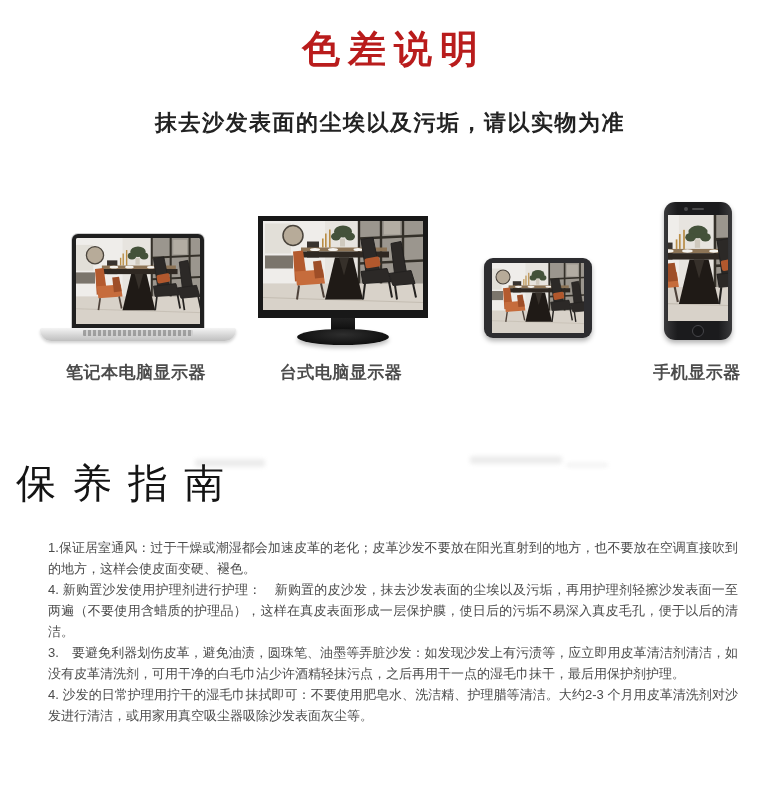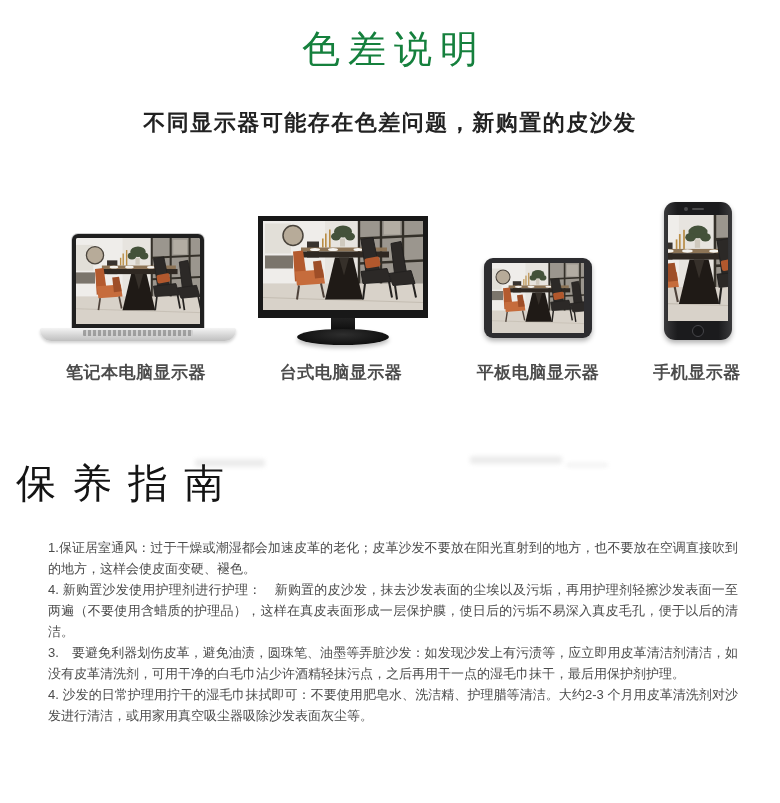--- a/index.html
+++ b/index.html
@@ -3,21 +3,21 @@
 <meta charset="utf-8">
 <style>
   html,body{margin:0;padding:0;background:#ffffff;}
   .page{
     position:relative;width:780px;height:803px;background:#ffffff;
     font-family:"Liberation Sans","DejaVu Sans",sans-serif;overflow:hidden;
   }
   
   .main-title{
     position:absolute;top:24px;left:0;width:780px;text-align:center;
-    font-size:38px;font-weight:400;color:#15803d;letter-spacing:8px;text-indent:8px;
+    font-size:38px;font-weight:700;color:#b91c1c;letter-spacing:8px;text-indent:8px;
   }
   .sub-title{
     position:absolute;top:108px;left:0;width:780px;text-align:center;
     font-size:22px;font-weight:700;color:#222222;letter-spacing:1.5px;
   }
   .care-title{
     position:absolute;top:456px;left:0;width:780px;
     font-size:40px;font-weight:500;color:#141414;letter-spacing:16px;text-indent:16px;
   }
   .smudge{position:absolute;background:#ececec;filter:blur(2px);border-radius:3px;}
@@ -152,21 +152,21 @@
         <polygon points="50,46 58,45 61,62 52,63" fill="#9e4e28"></polygon>
         <g stroke="#4e423a" stroke-width="2">
           <line x1="36" y1="70" x2="34" y2="84"></line>
           <line x1="58" y1="68" x2="61" y2="82"></line>
         </g>
       </g>
     </defs>
   </svg>
 
   <div class="main-title">色差说明</div>
-  <div class="sub-title">不同显示器可能存在色差问题，新购置的皮沙发</div>
+  <div class="sub-title">抹去沙发表面的尘埃以及污垢，请以实物为准</div>
 
   <div class="laptop">
     <div class="lscreen">
       <svg class="scene" viewBox="0 0 160 100" preserveAspectRatio="xMidYMid slice">
           <use href="#scene-art"></use>
         </svg>
     </div>
     <div class="lbase">
       <div class="kbd"></div>
     </div>
@@ -197,21 +197,20 @@
     <div class="pscreen">
       <svg class="scene" viewBox="0 0 160 100" preserveAspectRatio="xMidYMid slice">
           <use href="#scene-art"></use>
         </svg>
     </div>
     <div class="home"></div>
   </div>
 
   <div class="device-label lbl1">笔记本电脑显示器</div>
   <div class="device-label lbl2">台式电脑显示器</div>
-  <div class="device-label lbl3">平板电脑显示器</div>
   <div class="device-label lbl4">手机显示器</div>
 
   <div class="smudge s1"></div>
   <div class="smudge s2"></div>
   <div class="smudge s3"></div>
   <div class="care-title">保养指南</div>
 
   <div class="care-text">
     <p>1.保证居室通风：过于干燥或潮湿都会加速皮革的老化；皮革沙发不要放在阳光直射到的地方，也不要放在空调直接吹到的地方，这样会使皮面变硬、褪色。</p>
     <p>4. 新购置沙发使用护理剂进行护理：　新购置的皮沙发，抹去沙发表面的尘埃以及污垢，再用护理剂轻擦沙发表面一至两遍（不要使用含蜡质的护理品），这样在真皮表面形成一层保护膜，使日后的污垢不易深入真皮毛孔，便于以后的清洁。</p>

